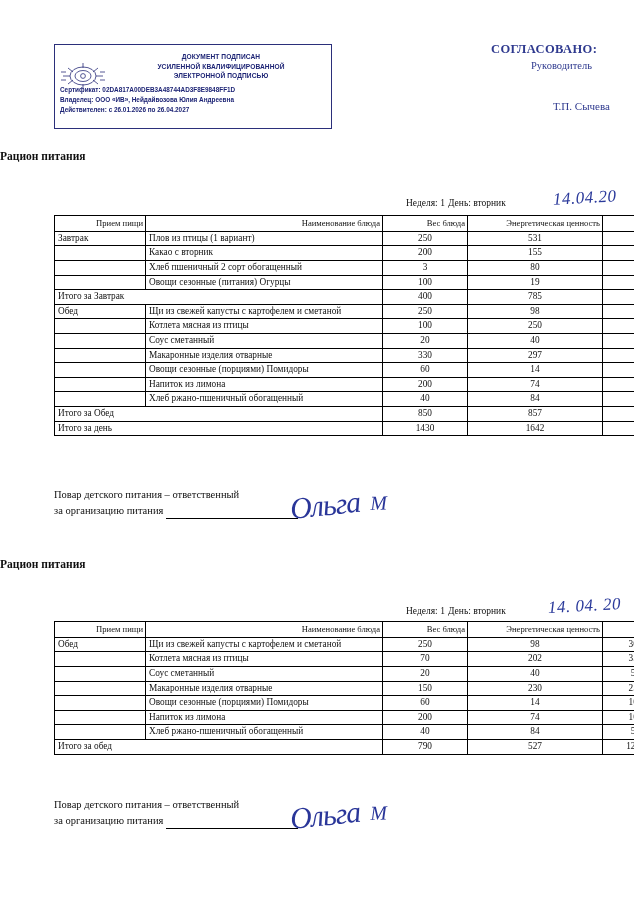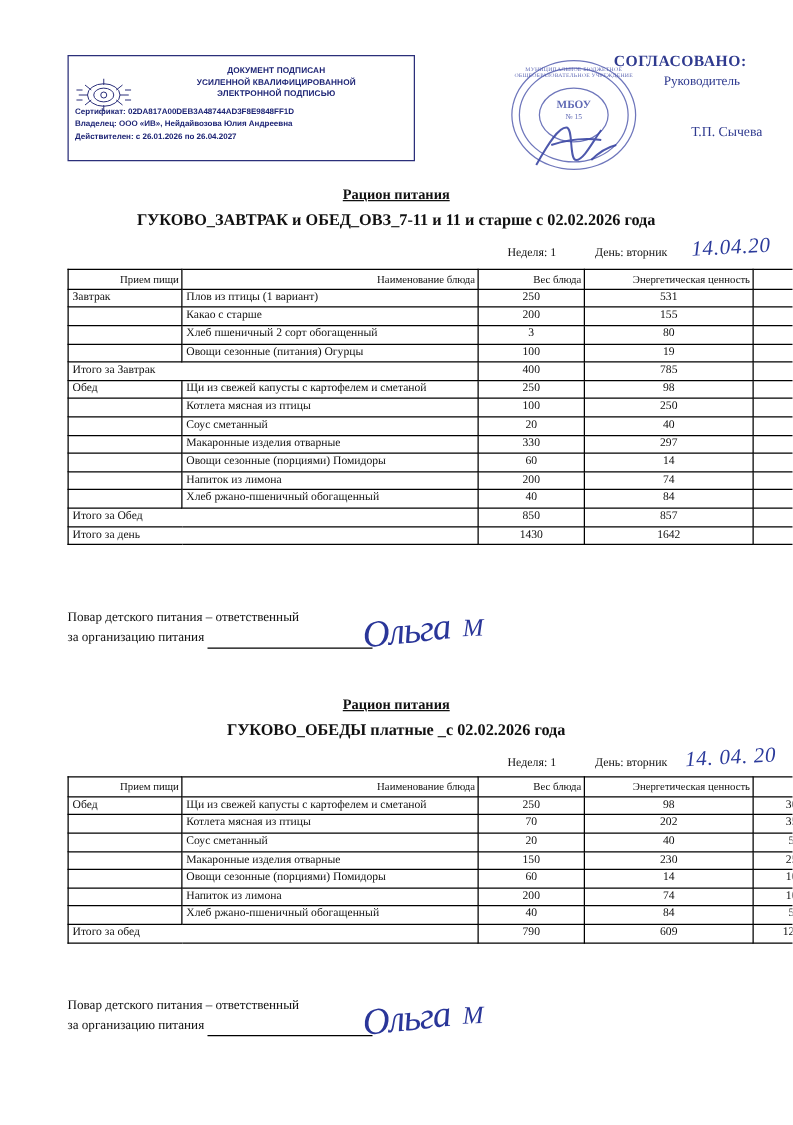--- a/index.html
+++ b/index.html
@@ -152,44 +152,43 @@
     left: 22px;
     top: 46px;
     width: 78px;
     height: 44px;
     color: #3b47a4;
     opacity: .9;
   }
 
   
   .doc-title {
-    text-align: center;
+    text-align: left;
     font-size: 11.5px;
     font-weight: bold;
-    text-decoration: underline;
   }
   .doc-subtitle {
     text-align: center;
     font-size: 13px;
     font-weight: bold;
     margin-top: 3px;
   }
   .sec1-title { position: absolute; left: 0; right: 0; top: 150px; }
   .sec1-sub   { position: absolute; left: 0; right: 0; top: 165px; }
   .sec2-title { position: absolute; left: 0; right: 0; top: 558px; }
   .sec2-sub   { position: absolute; left: 0; right: 0; top: 573px; }
 
   
   .meta-line {
     position: absolute;
     font-size: 9.5px;
     white-space: nowrap;
   }
   .meta-week { left: 406px; }
-  .meta-day  { left: 476px; }
+  .meta-day  { left: 448px; }
   .hand-date {
     position: absolute;
     font-family: "Liberation Serif", serif;
     font-size: 17px;
     font-style: italic;
     color: #2b3a9b;
     letter-spacing: .5px;
     white-space: nowrap;
     transform: rotate(-3deg);
   }
@@ -280,42 +279,26 @@
       <div>ЭЛЕКТРОННОЙ ПОДПИСЬЮ</div>
     </div>
     <div class="sig-body">
       <div>Сертификат: 02DA817A00DEB3A48744AD3F8E9848FF1D</div>
       <div>Владелец: ООО «ИВ», Нейдайвозова Юлия Андреевна</div>
       <div>Действителен: с 26.01.2026 по 26.04.2027</div>
     </div>
   </div>
 
   <div class="approve">
-    <div class="stamp-outer">
-      <div class="stamp-circle c1"></div>
-      <div class="stamp-circle c2"></div>
-      <div class="stamp-circle c3"></div>
-      <div class="stamp-text-top">МУНИЦИПАЛЬНОЕ БЮДЖЕТНОЕ ОБЩЕОБРАЗОВАТЕЛЬНОЕ УЧРЕЖДЕНИЕ</div>
-      <div class="stamp-text-mid">МБОУ</div>
-      <div class="stamp-text-low">№ 15</div>
-      <div class="stamp-scribble">
-        <svg width="78" height="44" viewBox="0 0 78 44" fill="none" stroke="currentColor" stroke-width="1.6">
-          <path d="M4 40c10-18 18-30 24-30s2 26 8 26 14-16 20-24"></path>
-          <path d="M16 24c12-4 26-6 40-4"></path>
-          <path d="M48 36c6-6 12-10 20-12"></path>
-        </svg>
-      </div>
-    </div>
     <div class="ttl">СОГЛАСОВАНО:</div>
     <div class="role">Руководитель</div>
     <div class="person">Т.П. Сычева</div>
   </div>
 
   <div class="doc-title sec1-title">Рацион питания</div>
-  <div class="doc-subtitle sec1-sub">ГУКОВО_ЗАВТРАК и ОБЕД_ОВЗ_7-11 и 11 и старше с 02.02.2026 года</div>
 
   <div class="meta-line meta-week" style="top:198px">Неделя: 1</div>
   <div class="meta-line meta-day" style="top:198px">День: вторник</div>
   <div class="hand-date" style="left:553px; top:188px">14.04.20</div>
 
   <table class="ration tbl1">
     <thead>
       <tr>
         <th class="c-meal">Прием пищи</th>
         <th class="c-dish">Наименование блюда</th>
@@ -327,21 +310,21 @@
     <tbody id="tbody1">
         <tr>
           <td class="c-meal">Завтрак</td>
           <td class="c-dish dish">Плов из птицы (1 вариант)</td>
           <td class="c-mass num">250</td>
           <td class="c-kcal num">531</td>
           <td class="c-price num"></td>
         </tr>
         <tr>
           <td class="c-meal"></td>
-          <td class="c-dish dish">Какао с старше</td>
+          <td class="c-dish dish">Какао с вторник</td>
           <td class="c-mass num">200</td>
           <td class="c-kcal num">155</td>
           <td class="c-price num"></td>
         </tr>
         <tr>
           <td class="c-meal"></td>
           <td class="c-dish dish">Хлеб пшеничный 2 сорт обогащенный</td>
           <td class="c-mass num">3</td>
           <td class="c-kcal num">80</td>
           <td class="c-price num"></td>
@@ -428,21 +411,20 @@
     <div>
       <span>за организацию питания</span>
       <span class="sign-underline"></span>
     </div>
   </div>
   <div class="hand-sign hs1">
     <span>Ольга</span><span class="flour">М</span>
   </div>
 
   <div class="doc-title sec2-title">Рацион питания</div>
-  <div class="doc-subtitle sec2-sub">ГУКОВО_ОБЕДЫ платные _с 02.02.2026 года</div>
 
   <div class="meta-line meta-week" style="top:606px">Неделя: 1</div>
   <div class="meta-line meta-day" style="top:606px">День: вторник</div>
   <div class="hand-date" style="left:548px; top:596px">14. 04. 20</div>
 
   <table class="ration tbl2">
     <thead>
       <tr>
         <th class="c-meal">Прием пищи</th>
         <th class="c-dish">Наименование блюда</th>
@@ -497,21 +479,21 @@
         <tr>
           <td class="c-meal"></td>
           <td class="c-dish dish">Хлеб ржано-пшеничный обогащенный</td>
           <td class="c-mass num">40</td>
           <td class="c-kcal num">84</td>
           <td class="c-price num">5,00</td>
         </tr>
         <tr>
           <td colspan="2">Итого за обед</td>
           <td class="c-mass num">790</td>
-          <td class="c-kcal num">609</td>
+          <td class="c-kcal num">527</td>
           <td class="c-price num">120,00</td>
         </tr>
       </tbody>
   </table>
 
   <div class="footer-sign fs2">
     <div>Повар детского питания – ответственный</div>
     <div>
       <span>за организацию питания</span>
       <span class="sign-underline"></span>

